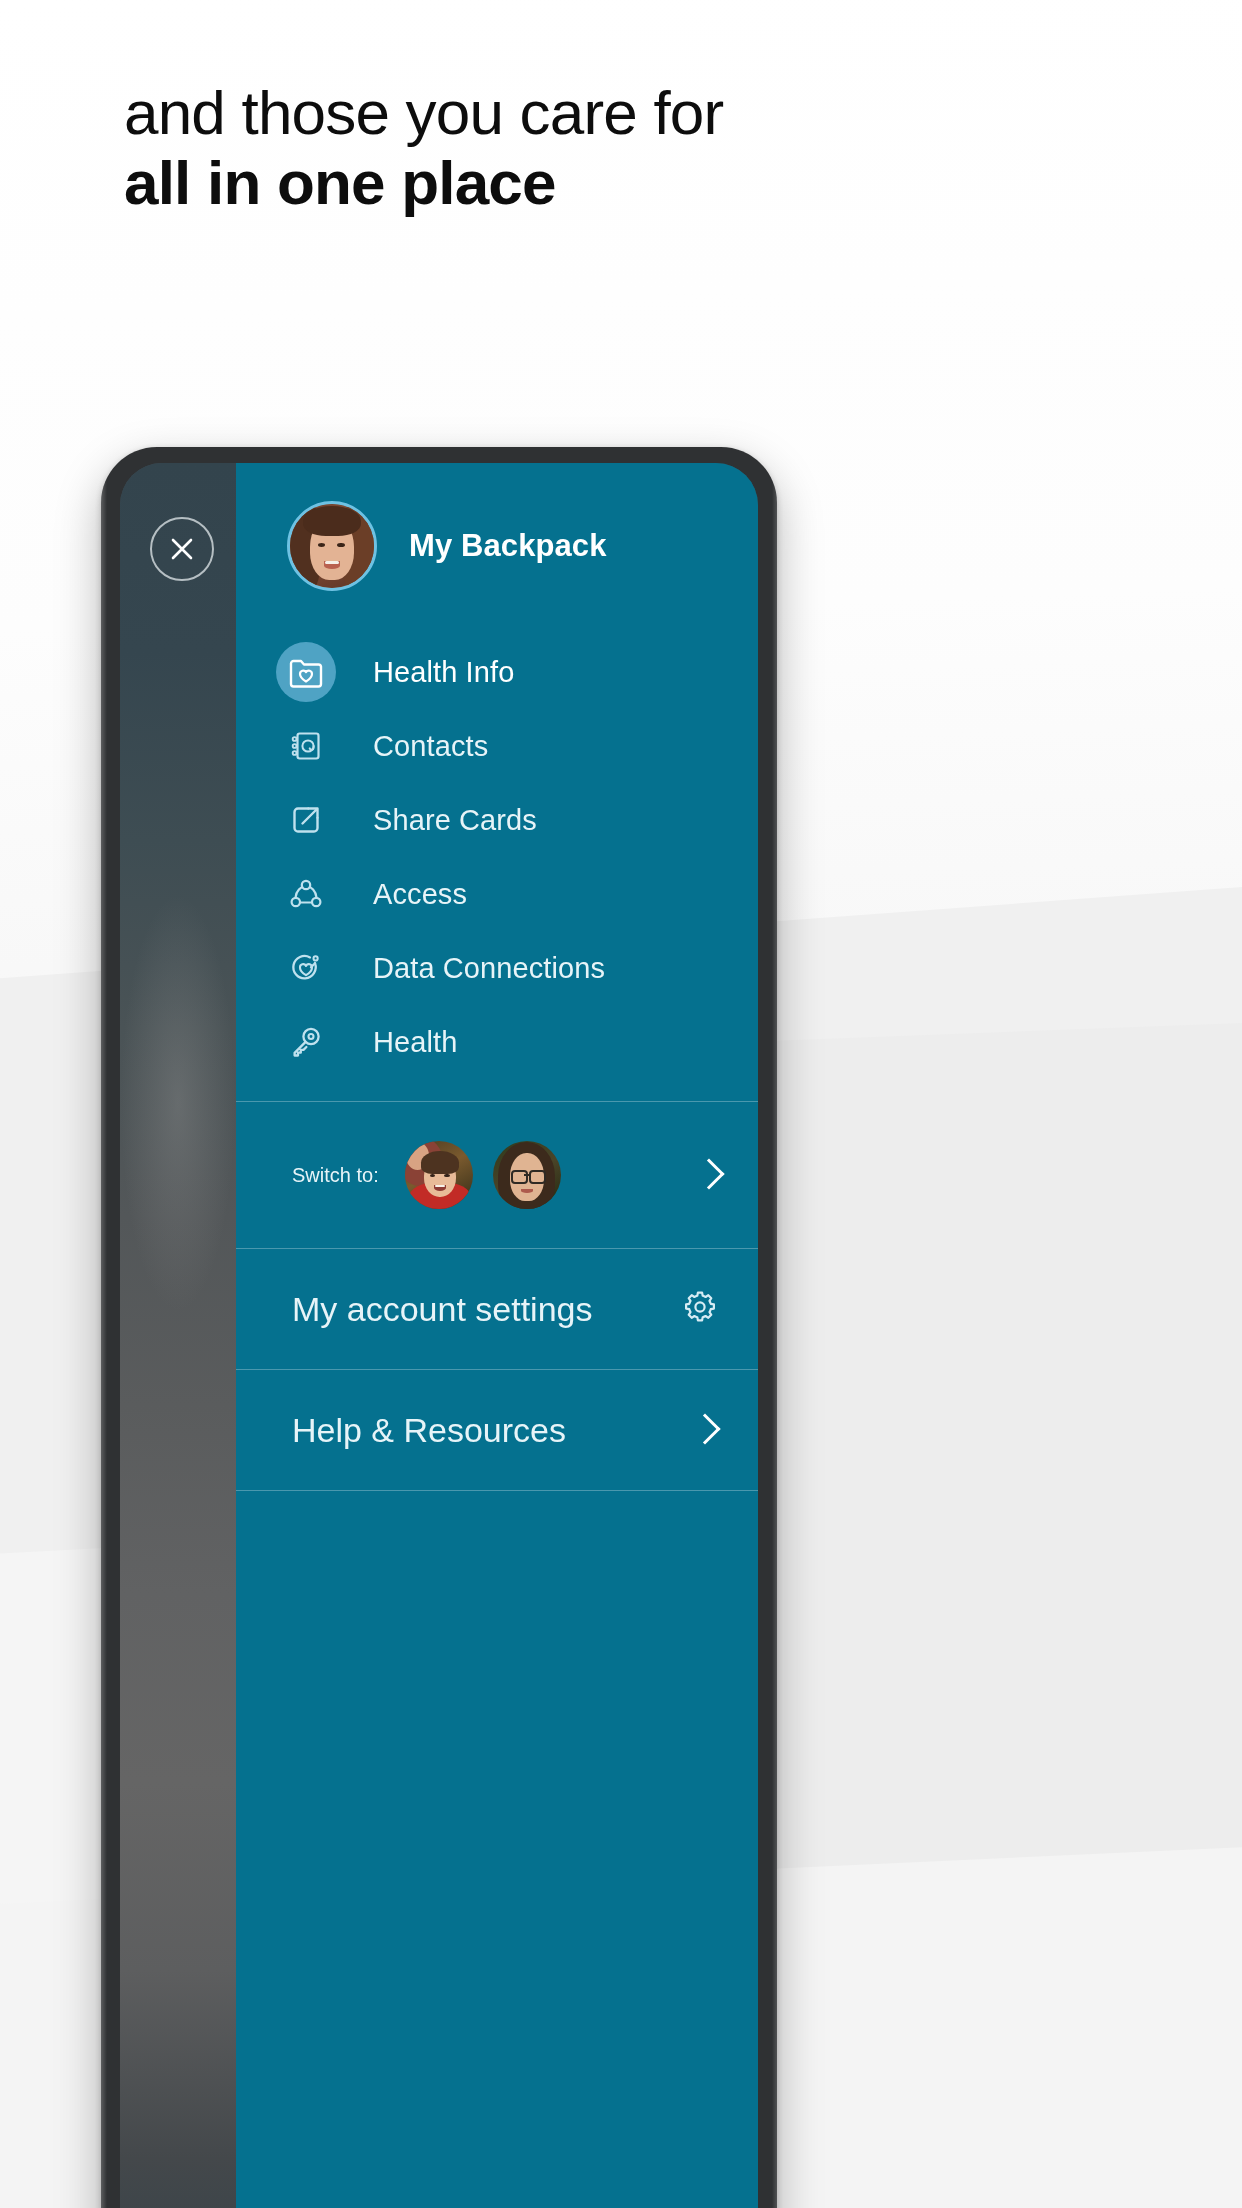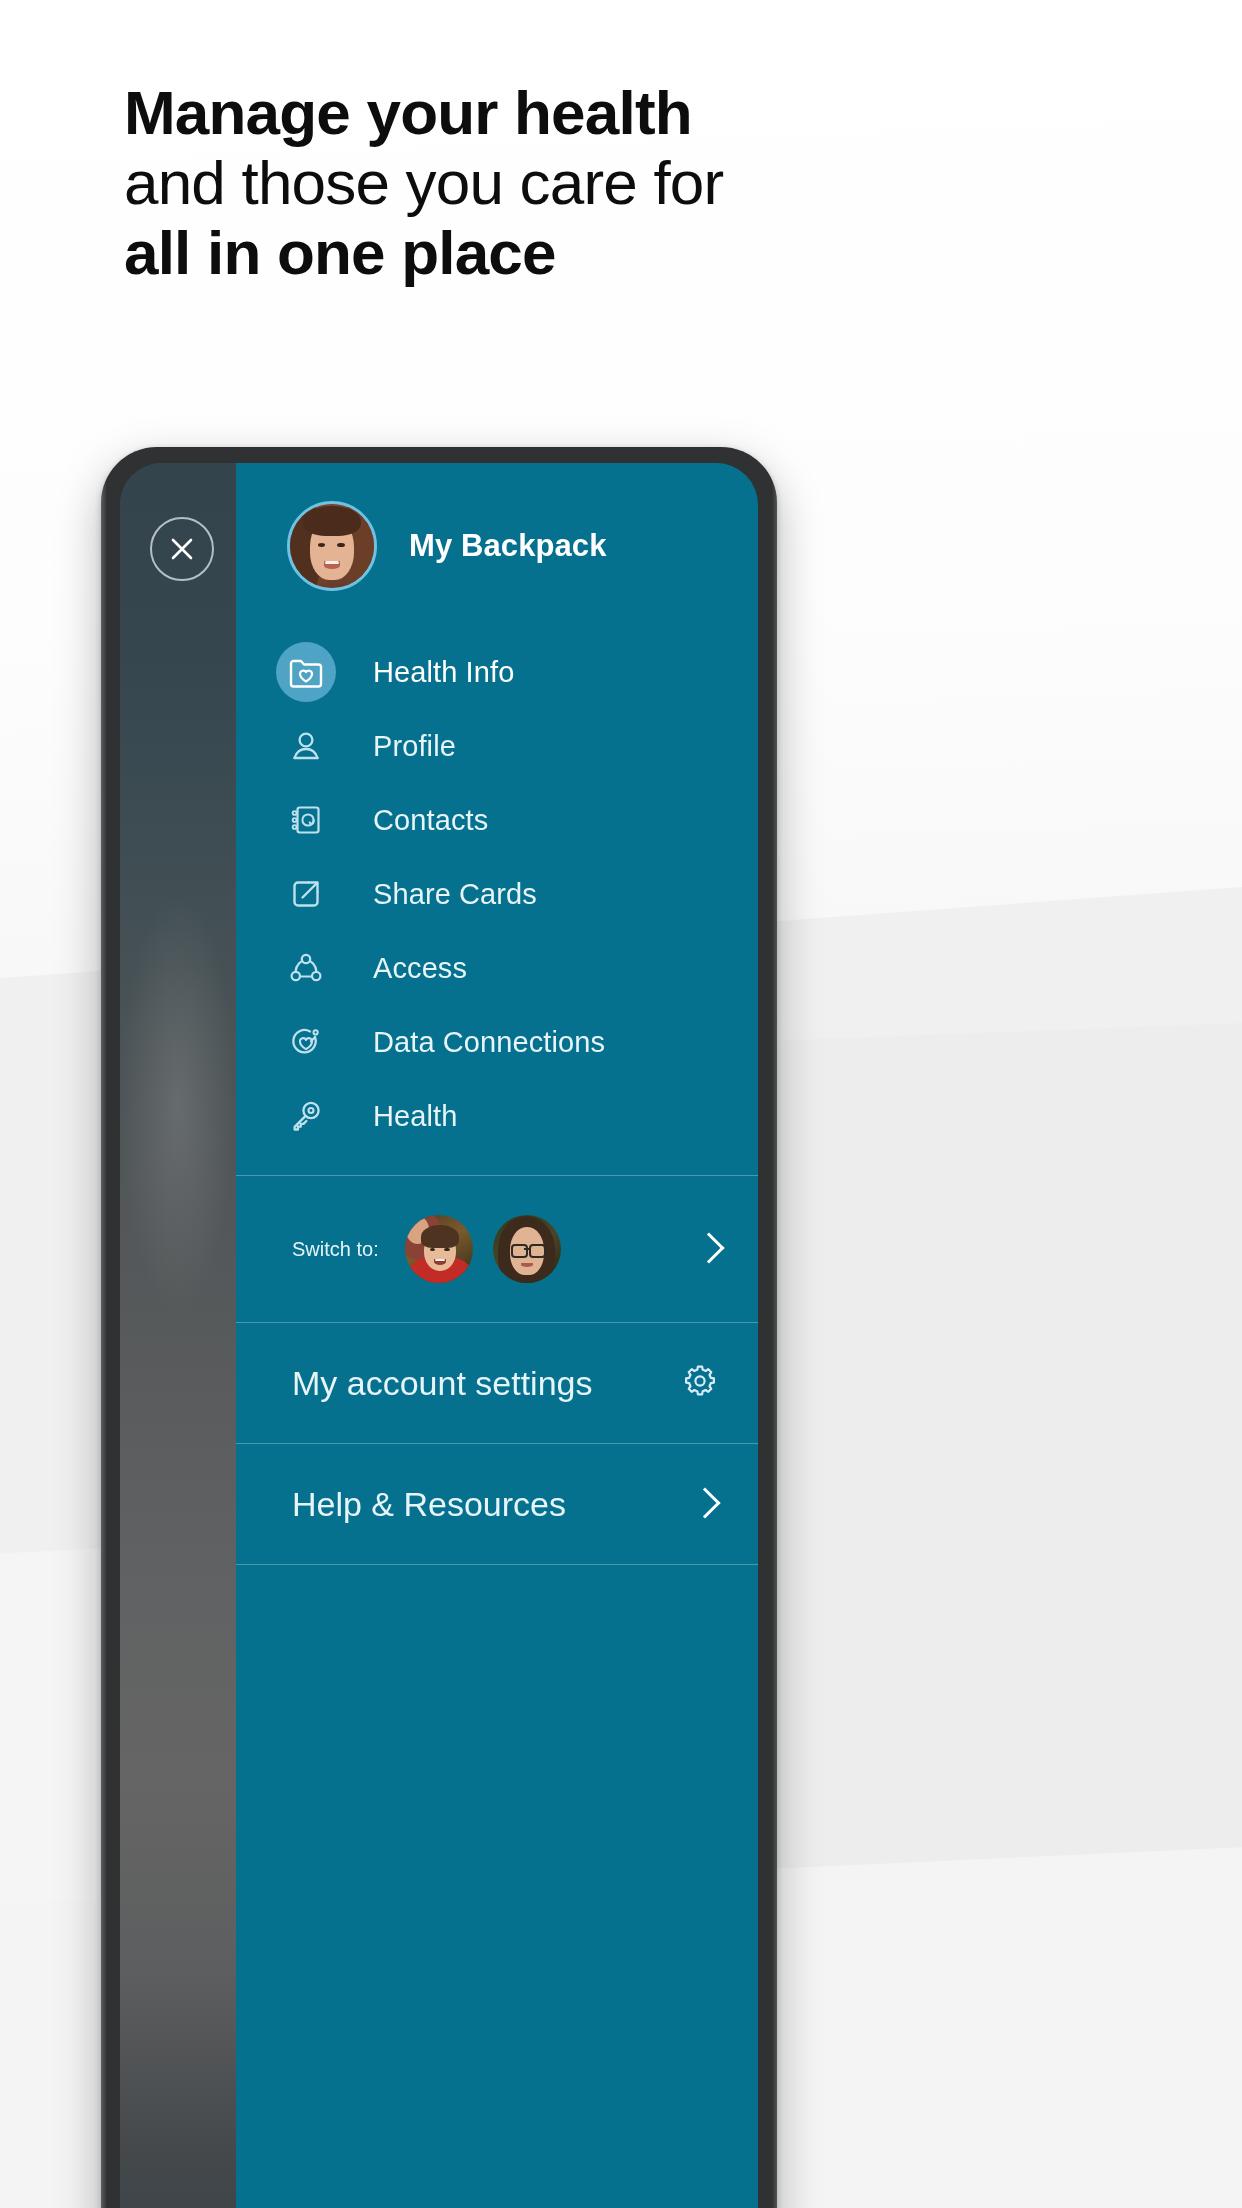--- a/index.html
+++ b/index.html
@@ -436,21 +436,20 @@
 <body>
 
 <div id="bg-canvas">
   <div class="bg-swoosh-a"></div>
   <div class="bg-swoosh-b"></div>
   <div class="bg-swoosh-c"></div>
   <div class="bg-swoosh-d"></div>
 </div>
 
 <div id="headline">
-  <span class="hl-line hl-bold">Manage your health</span>
   <span class="hl-line hl-light">and those you care for</span>
   <span class="hl-line hl-bold">all in one place</span>
 </div>
 
 <div id="phone-frame">
   <div id="phone-screen">
 
     <div id="scrim">
       <div class="scrim-glow"></div>
     </div>
@@ -484,30 +483,20 @@
         <div class="nav-item active">
           <span class="nav-icon-wrap">
             <svg width="36" height="34" viewBox="0 0 36 34" fill="none">
               <path d="M3 29V8.5a2.5 2.5 0 0 1 2.5-2.5H13l3 3.5h14.5A2.5 2.5 0 0 1 33 11.5V29a2.5 2.5 0 0 1-2.5 2.5h-25A2.5 2.5 0 0 1 3 29Z" stroke="#ffffff" stroke-width="2.4" stroke-linejoin="round"></path>
               <path d="M18 26.5s-6-3.8-6-7.6a3.3 3.3 0 0 1 6-1.9 3.3 3.3 0 0 1 6 1.9c0 3.8-6 7.6-6 7.6Z" stroke="#ffffff" stroke-width="2.2" stroke-linejoin="round"></path>
             </svg>
           </span>
           <span class="nav-label">Health Info</span>
         </div>
 
-        <div class="nav-item">
-          <span class="nav-icon-wrap">
-            <svg width="34" height="34" viewBox="0 0 34 34" fill="none">
-              <circle cx="17" cy="11" r="6.4" stroke="#bfe1ee" stroke-width="2.3"></circle>
-              <path d="M5.5 29c1.8-5.8 6.3-9 11.5-9s9.7 3.2 11.5 9" stroke="#bfe1ee" stroke-width="2.3" stroke-linecap="round" stroke-linejoin="round"></path>
-              <path d="M5.5 29h23" stroke="#bfe1ee" stroke-width="2.3" stroke-linecap="round"></path>
-            </svg>
-          </span>
-          <span class="nav-label">Profile</span>
-        </div>
 
         <div class="nav-item">
           <span class="nav-icon-wrap">
             <svg width="34" height="34" viewBox="0 0 34 34" fill="none">
               <rect x="8.5" y="4.5" width="21" height="25" rx="2.2" stroke="#bfe1ee" stroke-width="2.2"></rect>
               <circle cx="19" cy="17" r="5.6" stroke="#bfe1ee" stroke-width="2"></circle>
               <path d="M24.6 17v1.8a2 2 0 0 1-3.9.6" stroke="#bfe1ee" stroke-width="2" stroke-linecap="round"></path>
               <circle cx="5.6" cy="10" r="1.9" stroke="#bfe1ee" stroke-width="1.9"></circle>
               <circle cx="5.6" cy="17" r="1.9" stroke="#bfe1ee" stroke-width="1.9"></circle>
               <circle cx="5.6" cy="24" r="1.9" stroke="#bfe1ee" stroke-width="1.9"></circle>

